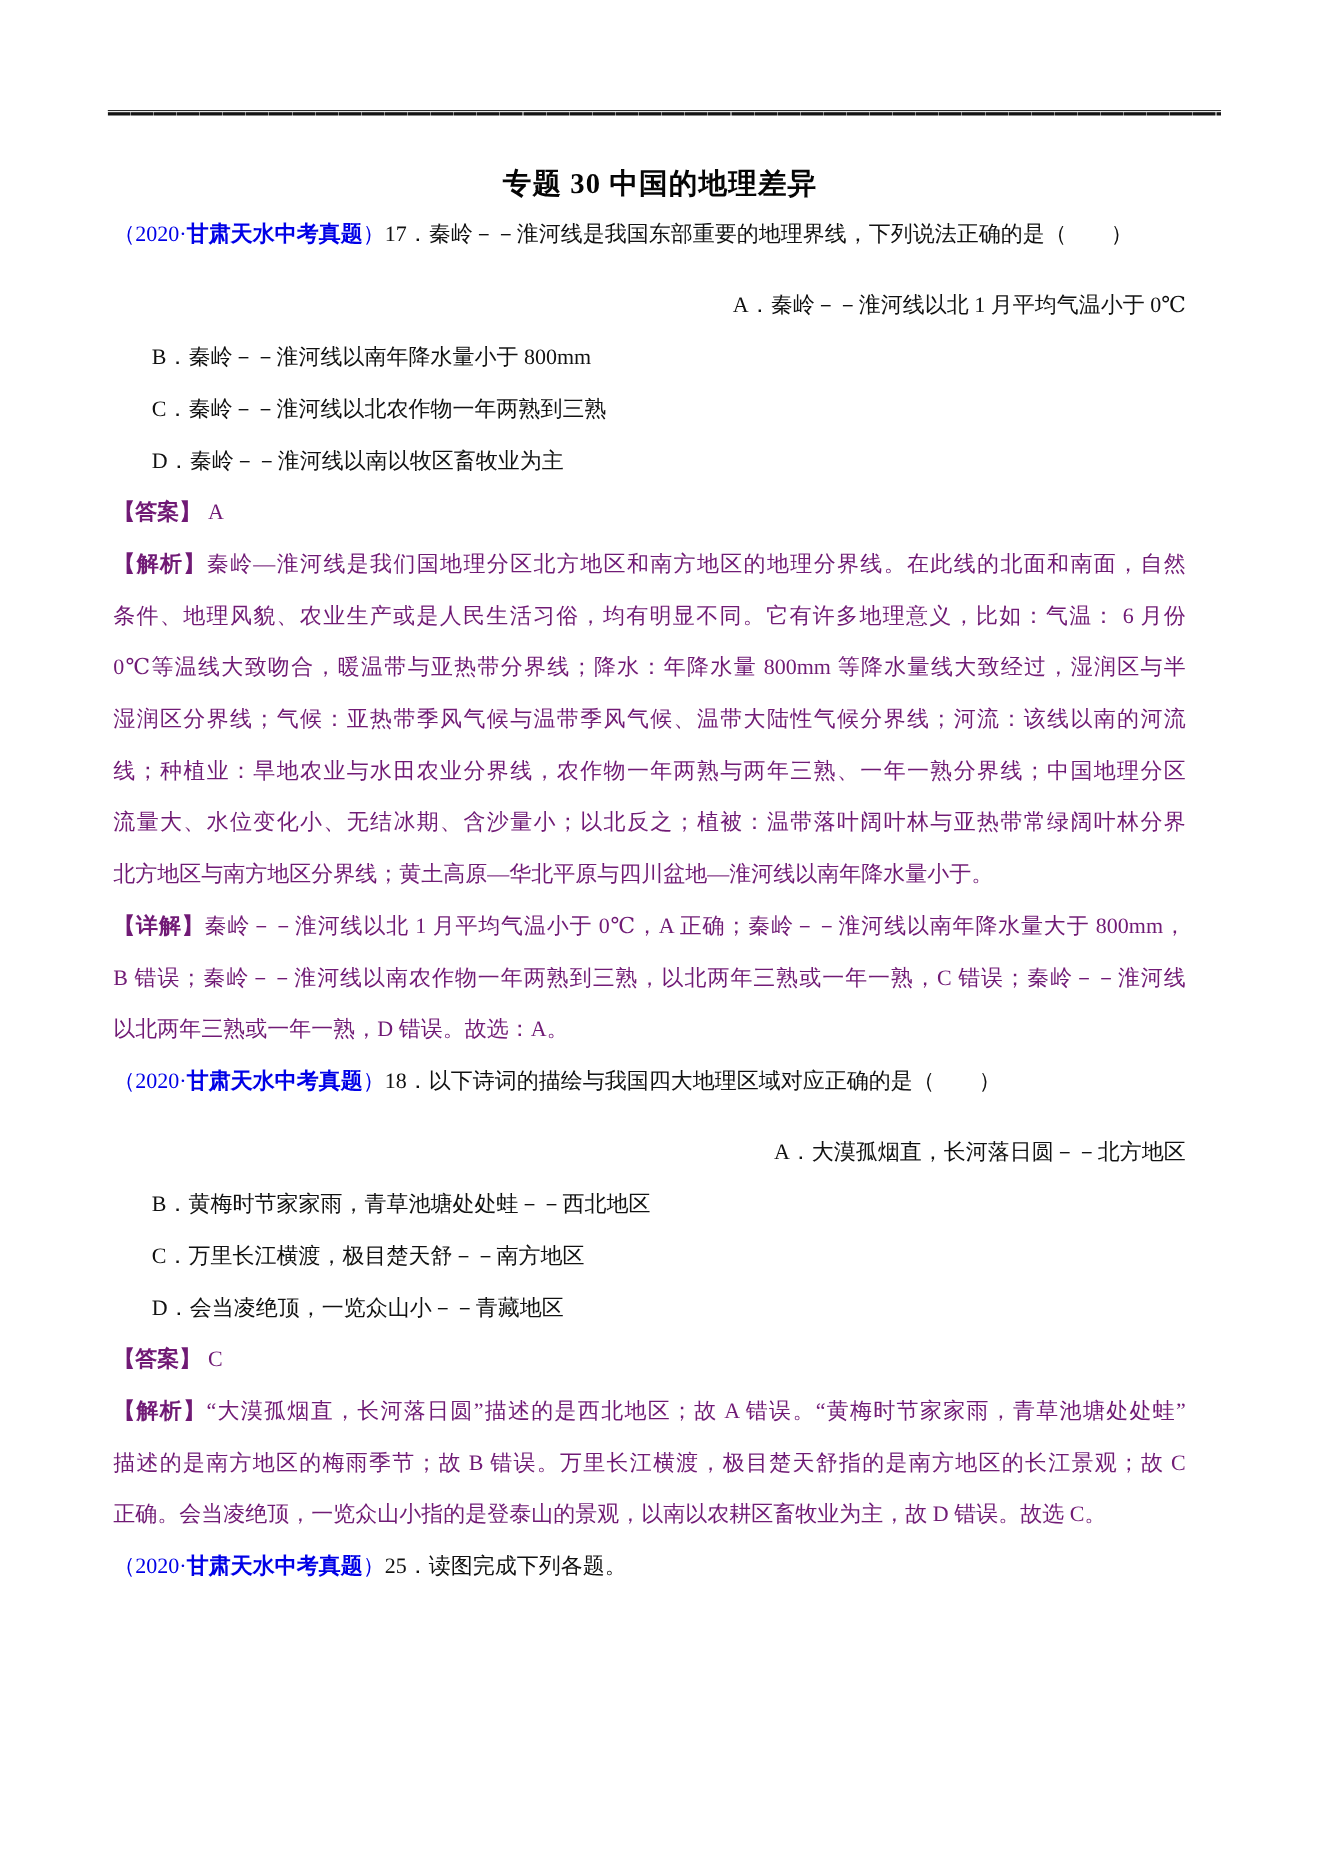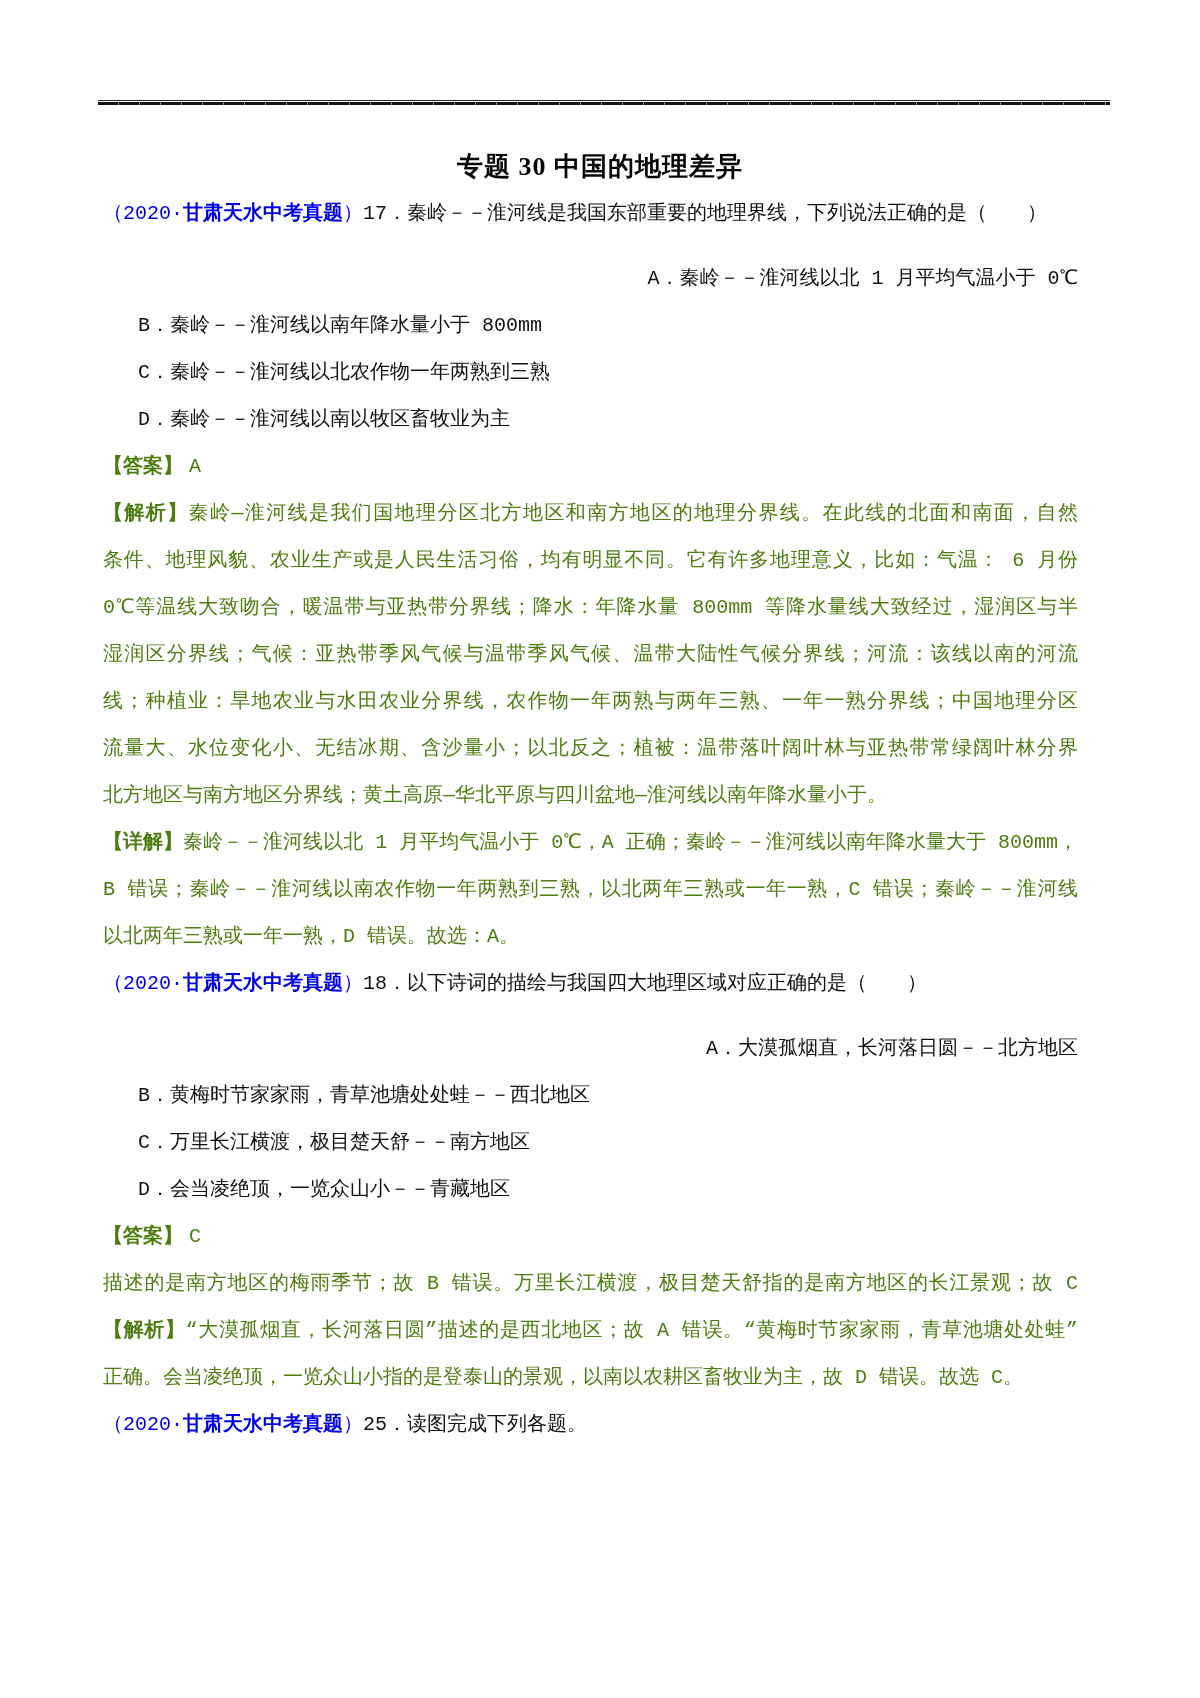--- a/index.html
+++ b/index.html
@@ -6,26 +6,26 @@
   body{
     width:1200px;height:1698px;background:#ffffff;position:relative;overflow:hidden;
     font-family:"Liberation Serif","DejaVu Serif",serif;color:#111111;
   }
   .top-rule{position:absolute;left:98px;top:100px;width:1012px;height:7px;}
   .top-rule::before{content:"";position:absolute;left:0;right:0;top:0;height:1px;background:#2b2b2b;}
   .top-rule::after{content:"";position:absolute;left:0;right:0;top:2px;height:3px;
     background:repeating-linear-gradient(90deg,#141414 0 20px,#8a8a8a 20px 21px);}
   .page-title{position:absolute;left:0;top:149px;width:1200px;height:36px;line-height:36px;
     text-align:center;font-size:26px;font-weight:bold;letter-spacing:1px;color:#050505;}
-  .content{position:absolute;left:103px;top:190px;width:975px;font-family:Liberation Mono, monospace;}
+  .content{position:absolute;left:103px;top:190px;width:975px;}
   .line{height:47px;line-height:47px;font-size:20px;white-space:nowrap;}
   .just{white-space:normal;text-align:justify;text-align-last:justify;text-justify:inter-character;overflow:hidden;}
   .opt{padding-left:35px;}
   .opt-first{margin-top:18px;text-align:right;}
-  .red{color:#4d7c0f;}
+  .red{color:#701a75;}
   .blue{color:#0000e6;}
   .bold{font-weight:bold;}
   .ans-letter{margin-left:6px;}
 </style>
 </head>
 <body>
 
 <div class="top-rule"></div>
 
 <div class="page-title">专题 30 中国的地理差异</div>
@@ -65,23 +65,23 @@
   </div>
   <div class="line opt opt-first">A．大漠孤烟直，长河落日圆－－北方地区</div>
   <div class="line opt">B．黄梅时节家家雨，青草池塘处处蛙－－西北地区</div>
   <div class="line opt">C．万里长江横渡，极目楚天舒－－南方地区</div>
   <div class="line opt">D．会当凌绝顶，一览众山小－－青藏地区</div>
 
   <div class="line red">
     <span class="bold">【答案】</span><span class="ans-letter">C</span>
   </div>
 
-  <div class="line red just">描述的是南方地区的梅雨季节；故 B 错误。万里长江横渡，极目楚天舒指的是南方地区的长江景观；故 C</div>
   <div class="line red just">
     <span class="bold">【解析】</span><span>“大漠孤烟直，长河落日圆”描述的是西北地区；故 A 错误。“黄梅时节家家雨，青草池塘处处蛙”</span>
   </div>
+  <div class="line red just">描述的是南方地区的梅雨季节；故 B 错误。万里长江横渡，极目楚天舒指的是南方地区的长江景观；故 C</div>
   <div class="line red">正确。会当凌绝顶，一览众山小指的是登泰山的景观，以南以农耕区畜牧业为主，故 D 错误。故选 C。</div>
 
   <div class="line">
     <span class="blue">（2020·</span><span class="blue bold">甘肃天水中考真题</span><span class="blue">）</span><span>25．读图完成下列各题。</span>
   </div>
 
 </div>
 
 </body></html>

